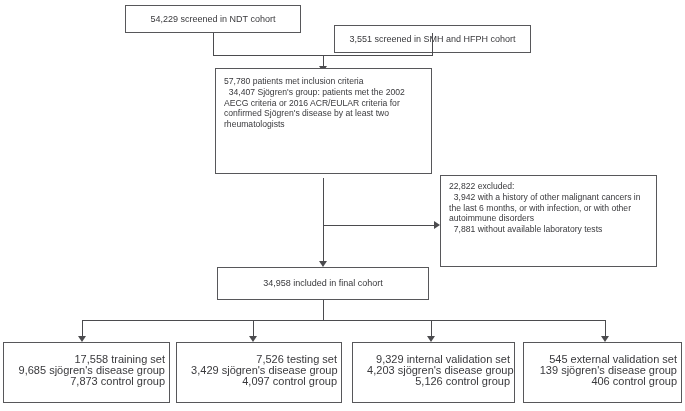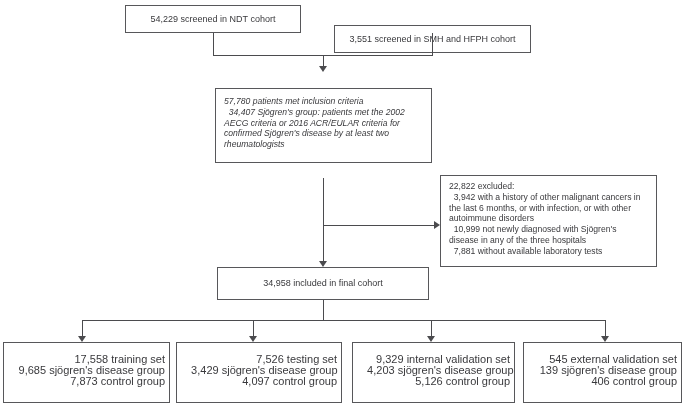--- a/index.html
+++ b/index.html
@@ -32,21 +32,21 @@
   }
   .ah-right{
     position:absolute;width:0;height:0;
     border-top:4px solid transparent;border-bottom:4px solid transparent;
     border-left:6px solid var(--line);
   }
   
   #box-ndt{left:125px;top:5px;width:176px;height:28px;}
   #box-smh{left:334px;top:5px;width:197px;height:28px;margin-top:20px;}
   
-  #box-inclusion{left:215px;top:88px;width:217px;height:75px;font-style:italic;}
+  #box-inclusion{left:215px;top:68px;width:217px;height:106px;}
   
   #box-excluded{left:440px;top:175px;width:217px;height:92px;padding-top:5px;}
   
   #box-final{left:217px;top:267px;width:212px;height:33px;}
   
   #box-train{left:3px;top:342px;width:167px;height:61px;padding-top:11px;}
   #box-test{left:176px;top:342px;width:166px;height:61px;padding-top:11px;}
   #box-internal{left:352px;top:342px;width:163px;height:61px;padding-top:11px;}
   #box-external{left:523px;top:342px;width:159px;height:61px;padding-top:11px;}
   .box.left.bottom{padding-left:8px;padding-right:4px;}
@@ -95,21 +95,20 @@
   </div>
 
   <div class="vline" id="conn-mid-v"></div>
   <div class="ah-down" id="ah-mid"></div>
   <div class="hline" id="conn-branch-h"></div>
   <div class="ah-right" id="ah-branch"></div>
 
   <div class="box left" id="box-excluded">
     <div class="para">22,822 excluded:</div>
     <div class="para">  3,942 with a history of other malignant cancers in the last 6 months, or with infection, or with other autoimmune disorders</div>
-    <div class="para">  10,999 not newly diagnosed with Sjögren's disease in any of the three hospitals</div>
     <div class="para">  7,881 without available laboratory tests</div>
   </div>
 
   <div class="box center" id="box-final">
     <span>34,958 included in final cohort</span>
   </div>
 
   <div class="vline" id="conn-final-v"></div>
   <div class="hline" id="conn-dist-h"></div>
   <div class="vline" id="conn-s1-v"></div>

